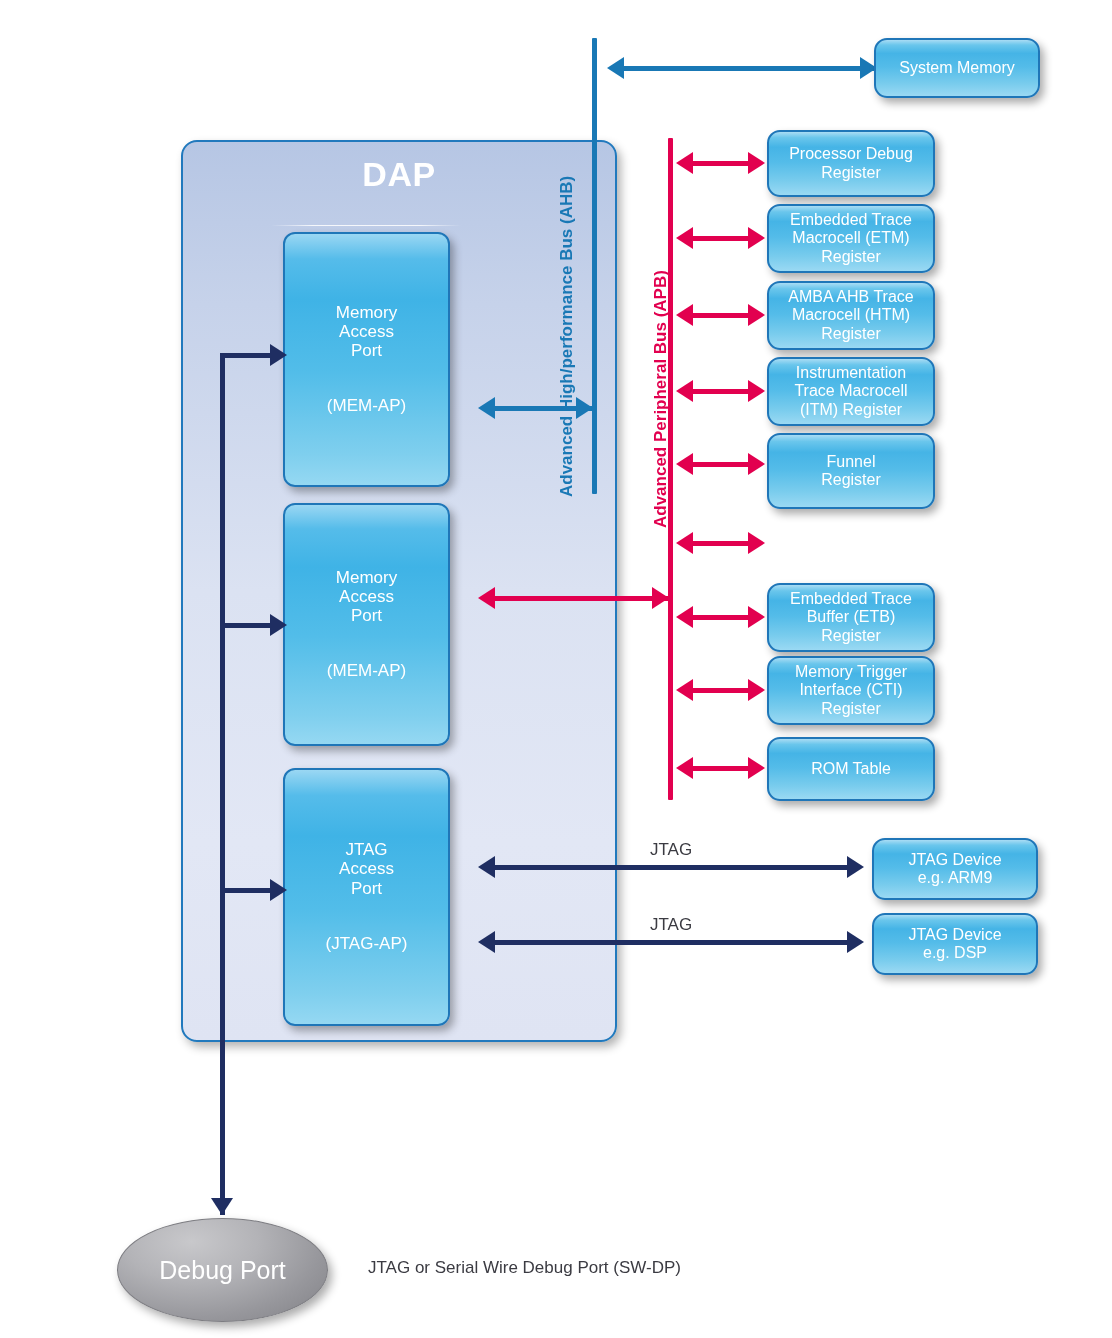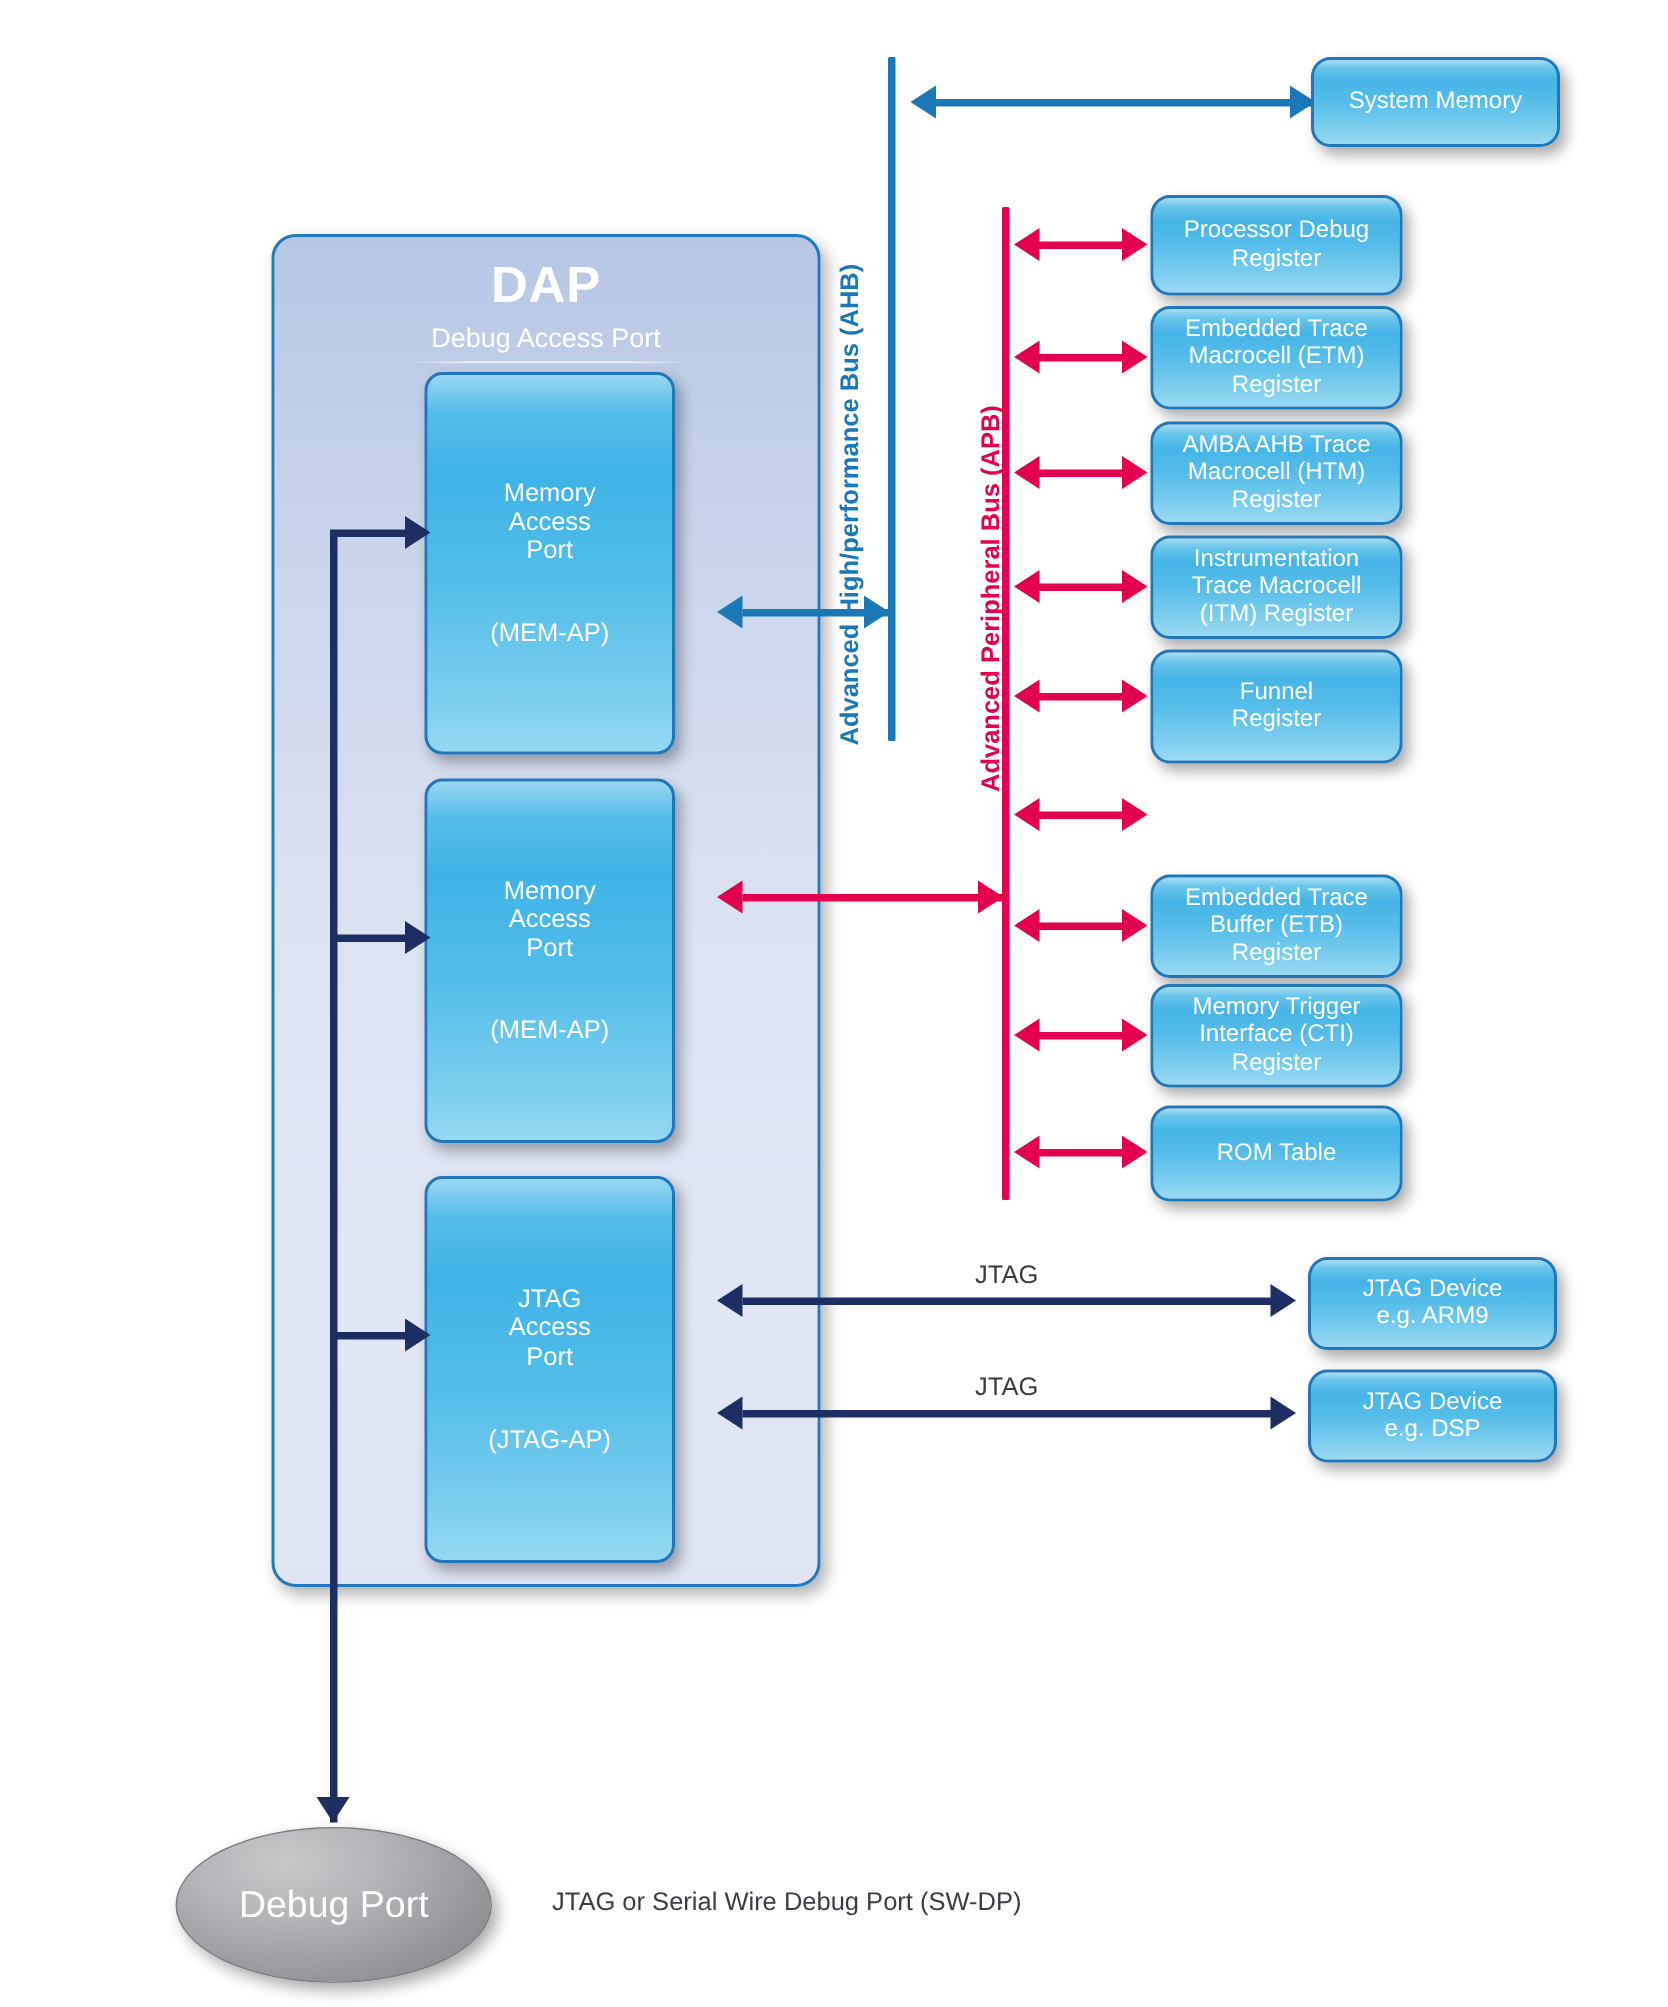--- a/index.html
+++ b/index.html
@@ -2,21 +2,21 @@
 <html><head>
 <meta charset="utf-8">
 <style>
   html,body{margin:0;padding:0;background:#ffffff;}
   body{width:1112px;height:1338px;position:relative;overflow:hidden;
        font-family:"Liberation Sans", sans-serif;}
   #stage{position:absolute;left:0;top:0;width:1112px;height:1338px;}
 
   
   .dap-box{
-    position:absolute;left:181px;top:156px;width:366px;height:902px;
+    position:absolute;left:181px;top:140px;width:436px;height:902px;
     border:2px solid #2179bd;border-radius:16px;
     background:linear-gradient(180deg,#b6c6e4 0%,#c6d2ea 18%,#dbe2f2 50%,#e2e7f5 78%,#dfe4f3 100%);
     box-shadow:4px 5px 10px rgba(0,0,0,0.30);
     box-sizing:border-box;
   }
   .dap-title{
     position:absolute;left:0;top:13px;width:100%;text-align:center;
     color:#ffffff;font-size:34px;font-weight:bold;letter-spacing:0.5px;
   }
   .dap-sub{
@@ -109,21 +109,20 @@
   }
   #debug-port-note{position:absolute;left:368px;top:1258px;font-size:17px;color:#3b3b42;white-space:nowrap;}
 </style>
 </head>
 <body>
 
 <div id="stage">
 
   <div class="dap-box">
     <div class="dap-title">DAP</div>
-    <div class="dap-sub">Debug Access Port</div>
     <div class="dap-rule"></div>
 
     <div class="ap-box" id="ap-mem1">
       <div class="ap-main">
         <div>Memory</div>
         <div>Access</div>
         <div>Port</div>
       </div>
       <div class="ap-code">(MEM-AP)</div>
     </div>

